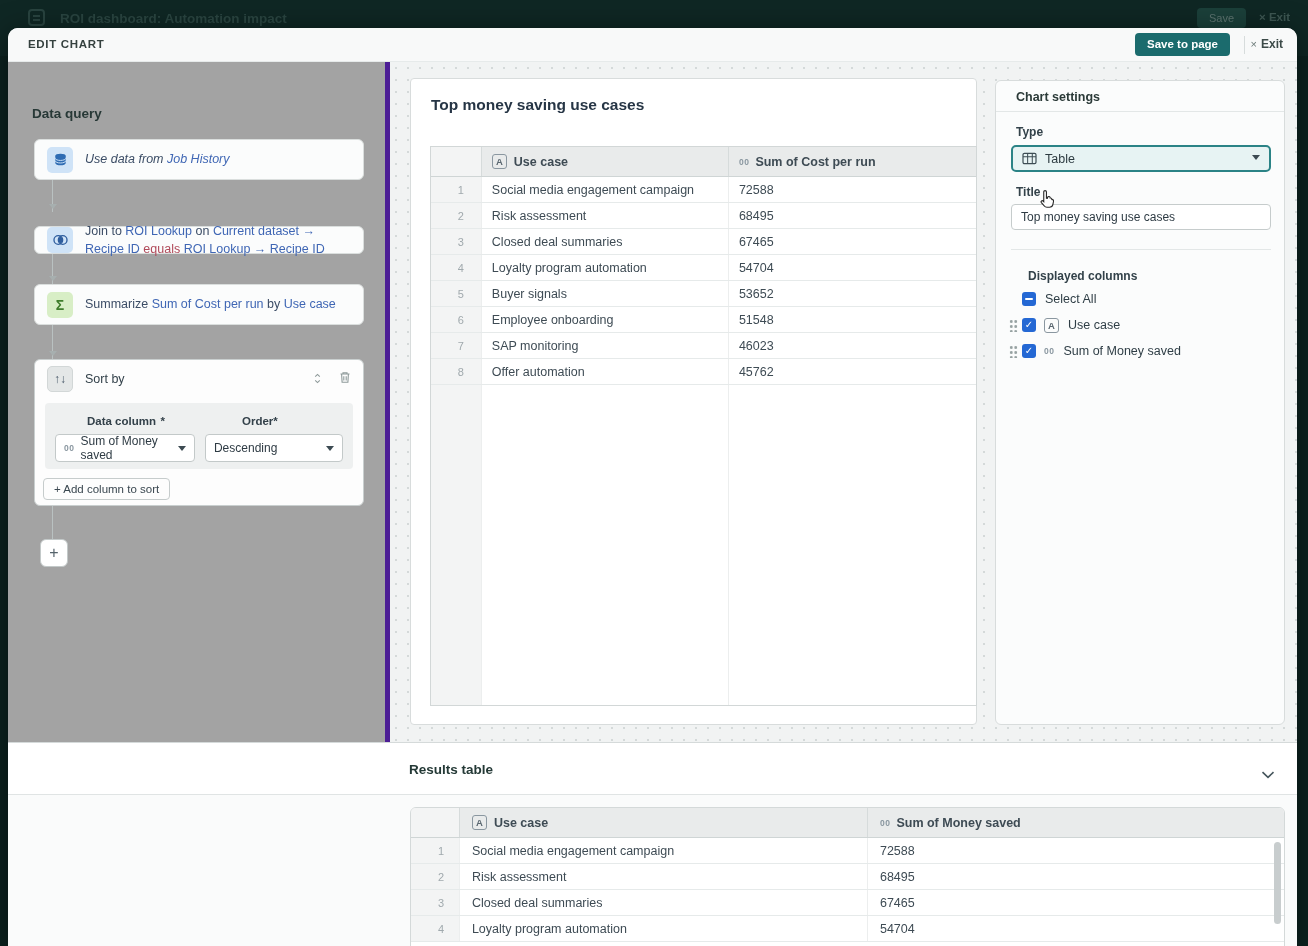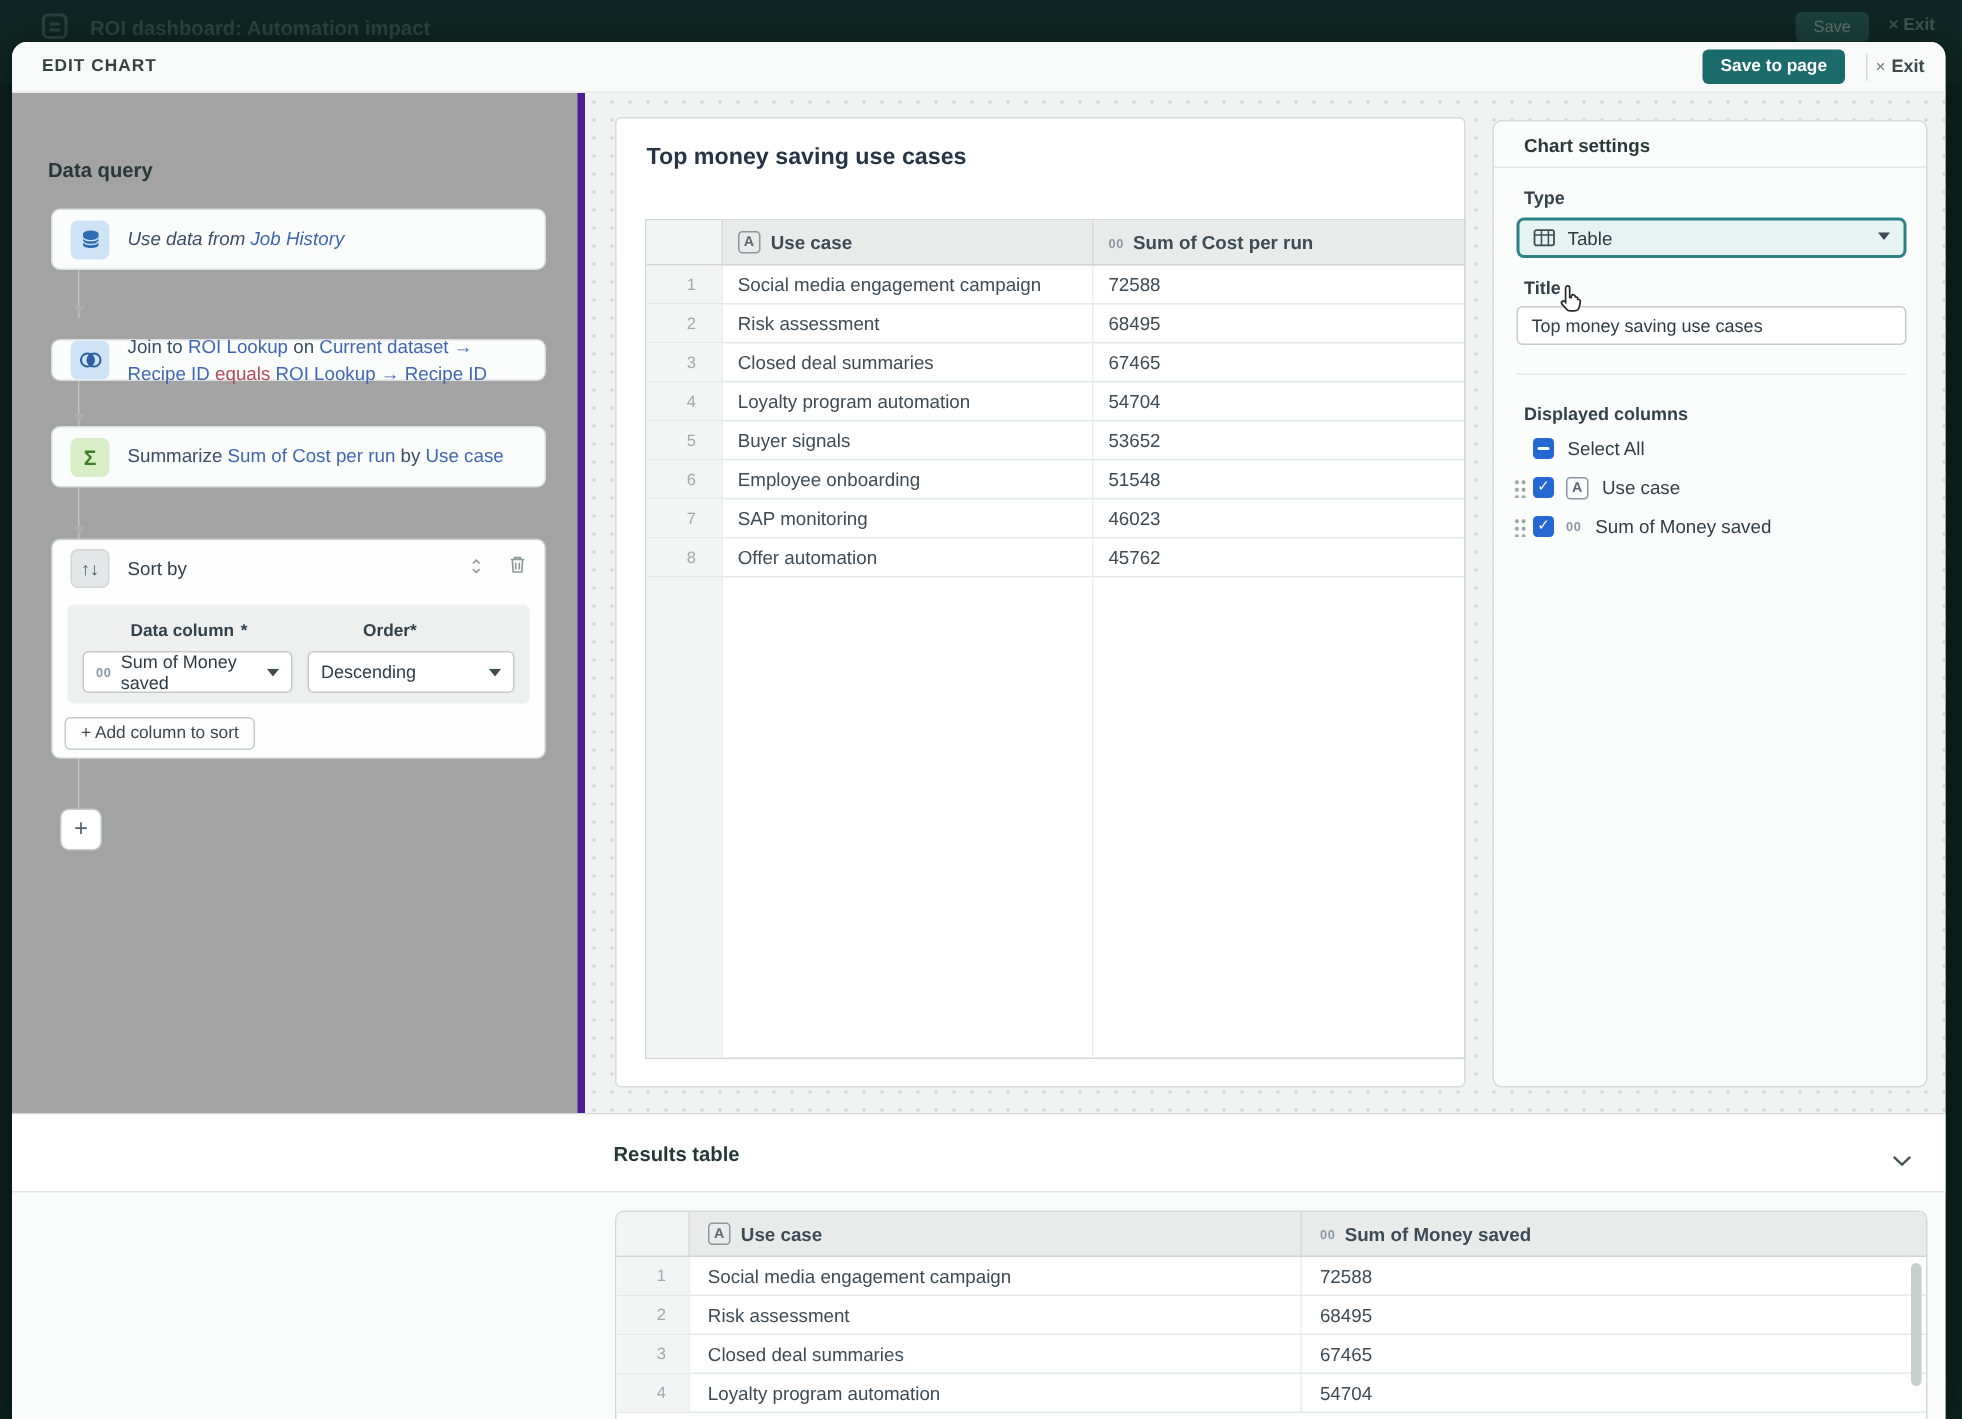--- a/index.html
+++ b/index.html
@@ -280,21 +280,21 @@
           </svg>
         </span>
       <span>Table</span>
       <span class="caret" style="margin-top:2px;"></span>
     </div>
 
     <div class="cs-label" style="top:104px;">Title</div>
     <input class="title-input" value="Top money saving use cases" style="">
 
     <div class="cs-divider2"></div>
-    <div class="cs-label" style="top:188px;">Displayed columns</div>
+    <div class="cs-label" style="top:188px;margin-left:12px;">Displayed columns</div>
 
     <div class="dc-row" style="top:208px; padding-left:26px;">
       <span class="checkbox">
           <span class="dash"></span>
         </span>
       <span class="dc-label">Select All</span>
     </div>
 
     <div class="dc-row" style="top:234px; padding-left:13px;">
       <span class="drag-handle"></span>

